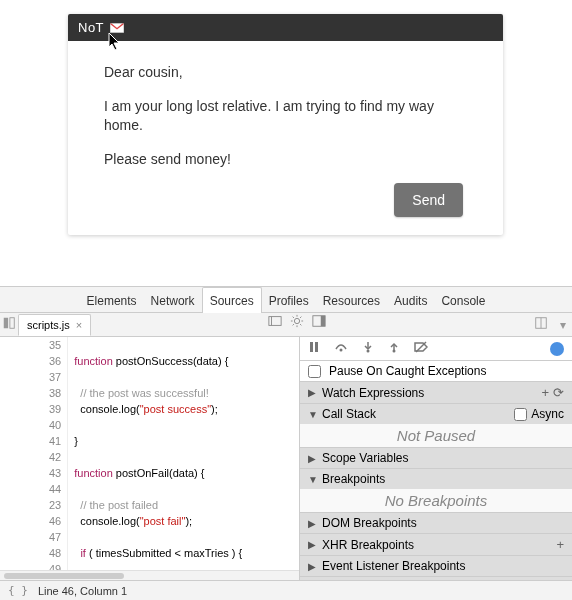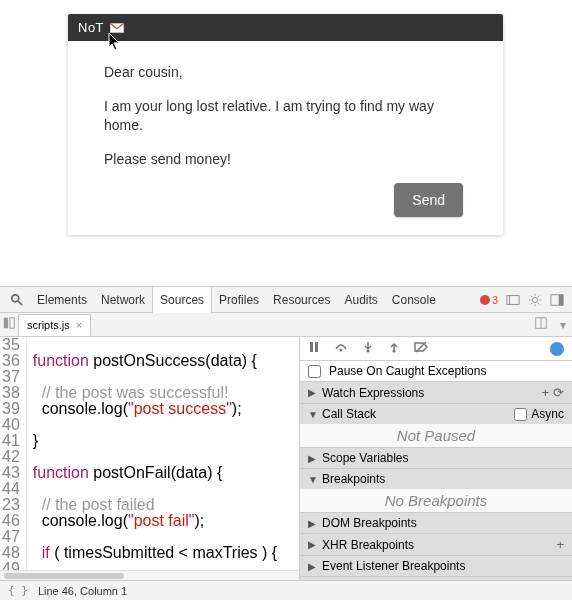--- a/index.html
+++ b/index.html
@@ -11,40 +11,40 @@
 .brand { font-size: 13px; font-weight: 500; letter-spacing: 0.5px; }
 .mail-icon { width: 14px; height: 10px; }
 .email-body { padding: 22px 36px 18px; }
 .email-body p { font-size: 14px; color: #333; margin-bottom: 14px; line-height: 1.4; }
 .email-actions { display: flex; justify-content: flex-end; padding-right: 4px; }
 .send-btn { background: #737373; color: #fff; border: none; padding: 9px 18px; font-size: 14px; border-radius: 4px; cursor: pointer; box-shadow: 0 1px 2px rgba(0,0,0,0.2); }
 .cursor { position: absolute; top: 32px; left: 108px; }
 
 
 .devtools { position: absolute; top: 286px; left: 0; width: 572px; height: 314px; background: #fff; border-top: 1px solid #ccc; font-size: 12px; display: flex; flex-direction: column; }
-.dt-toolbar { display: flex; align-items: center; border-bottom: 1px solid #ccc; padding: 0 4px; height: 26px; background: #f3f3f3; }
+.dt-toolbar { display: flex; align-items: center; border-bottom: 1px solid #ccc; padding: 0 4px; height: 26px; background: #f3f3f3; flex-direction: column; }
 .dt-toolbar .search { width: 14px; height: 14px; margin: 0 6px; }
 .dt-tabs { display: flex; align-items: center; flex: 1; }
 .dt-tab { padding: 6px 7px; font-size: 12px; color: #333; cursor: pointer; }
 .dt-tab.active { background: #fff; border-left: 1px solid #ccc; border-right: 1px solid #ccc; border-top: 1px solid #ccc; border-bottom: 1px solid #fff; margin-bottom: -1px; border-radius: 2px 2px 0 0; }
 .dt-right-tools { display: flex; align-items: center; gap: 8px; padding-right: 4px; }
 .errcount { color: #d44; font-size: 11px; display: flex; align-items: center; gap: 2px; }
 .errcircle { width: 10px; height: 10px; border-radius: 50%; background: #d44; }
 .tool-icon { width: 14px; height: 14px; cursor: pointer; opacity: 0.7; }
 
 .dt-subbar { display: flex; align-items: center; border-bottom: 1px solid #ccc; height: 24px; background: #f3f3f3; }
 .source-icon { width: 18px; text-align: center; color: #666; padding: 0 2px; }
 .file-tab { background: #fff; padding: 4px 8px; font-size: 11px; border: 1px solid #ccc; border-bottom: 1px solid #fff; margin-bottom: -1px; display: flex; align-items: center; gap: 6px; border-radius: 2px 2px 0 0; }
 .file-close { color: #888; font-size: 11px; cursor: pointer; }
 .subbar-spacer { flex: 1; }
 .filter-icon { color: #999; padding: 0 6px; }
 
 .dt-main { display: flex; flex: 1; overflow: hidden; }
 .code-pane { width: 300px; display: flex; flex-direction: column; border-right: 1px solid #ccc; }
-.code-scroll { flex: 1; overflow: auto; display: flex; font-family: Menlo, Consolas, monospace; font-size: 16px; line-height: 16px; }
+.code-scroll { flex: 1; overflow: auto; display: flex; font-family: Menlo, Consolas, monospace; font-size: 11px; line-height: 16px; padding-left: 47px; }
 .gutter { background: #fff; color: #888; text-align: right; padding: 0 6px 0 2px; border-right: 1px solid #eee; user-select: none; }
 .gutter div { height: 16px; }
 .code { flex: 1; white-space: pre; padding-left: 6px; }
 .code div { height: 16px; }
 .kw { color: #a71d5d; }
 .fn { color: #000; }
 .str { color: #c41a16; }
 .cm { color: #999; }
 .code-hscroll { height: 10px; background: #f3f3f3; border-top: 1px solid #e0e0e0; position: relative; }
 .code-hscroll::after { content: ''; position: absolute; left: 4px; top: 2px; width: 120px; height: 6px; background: #ccc; border-radius: 3px; }

